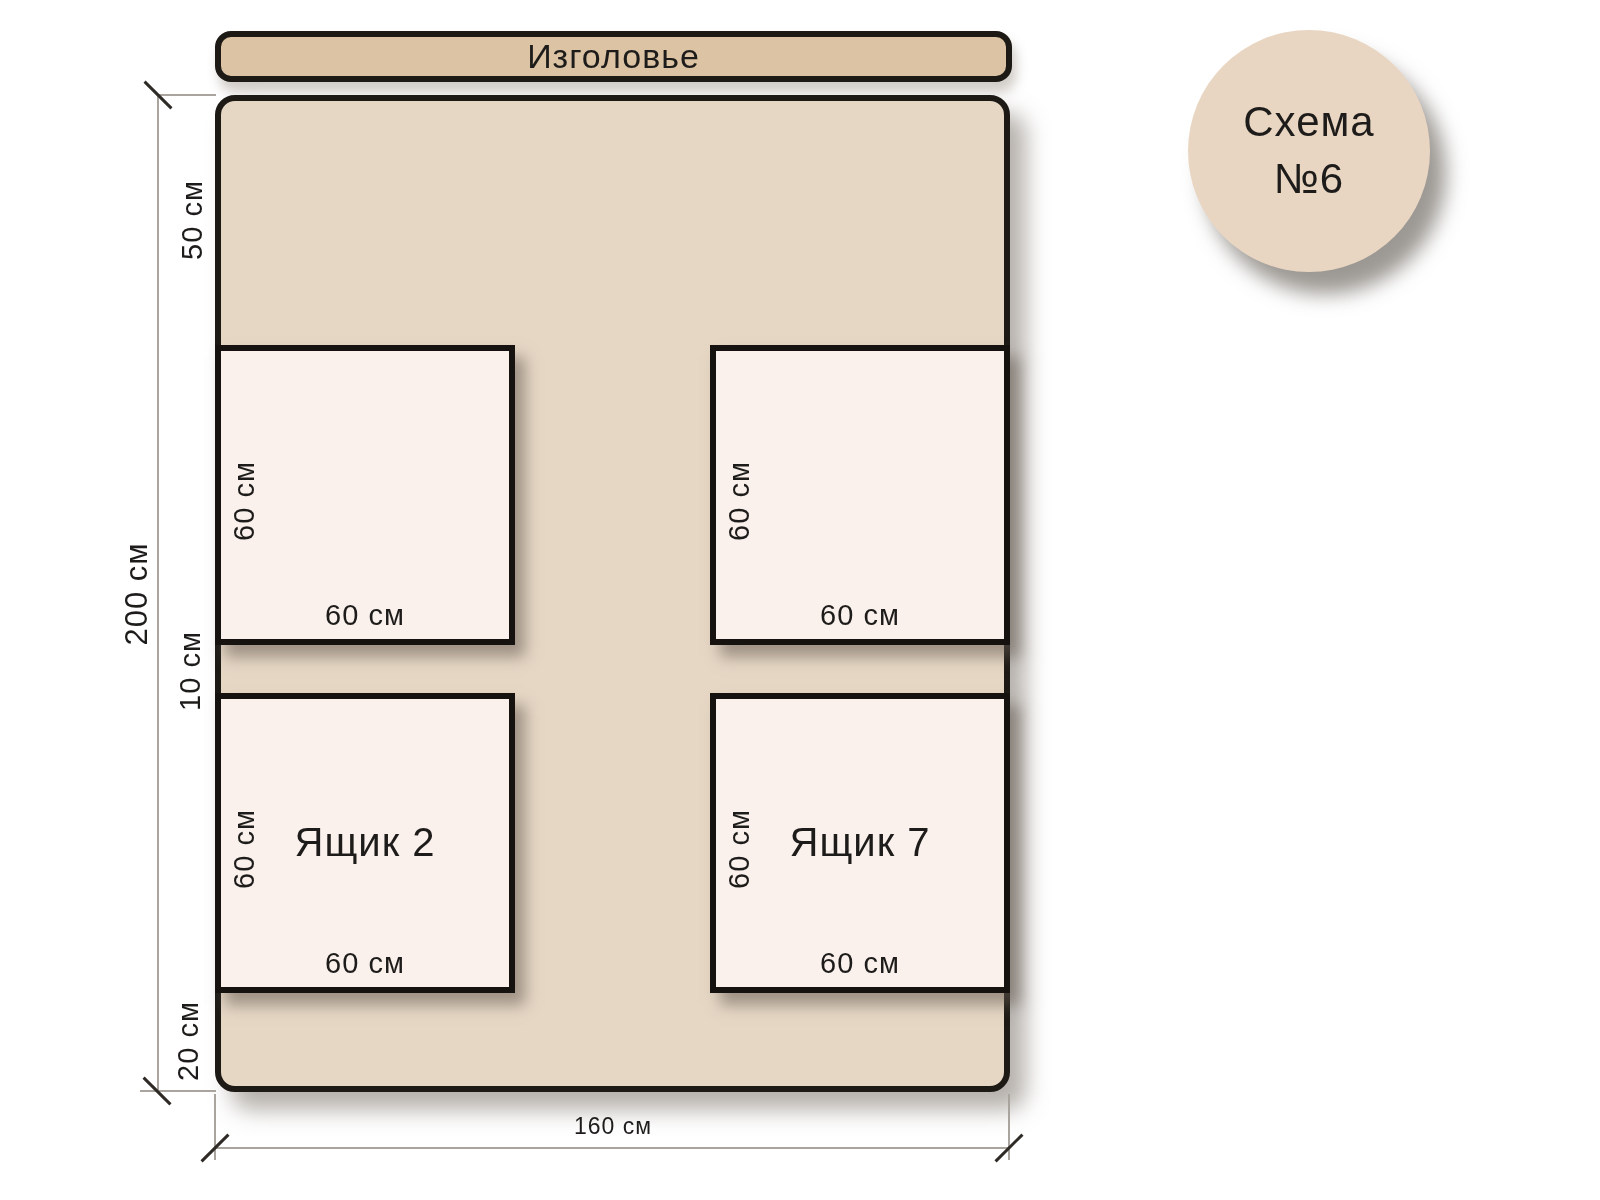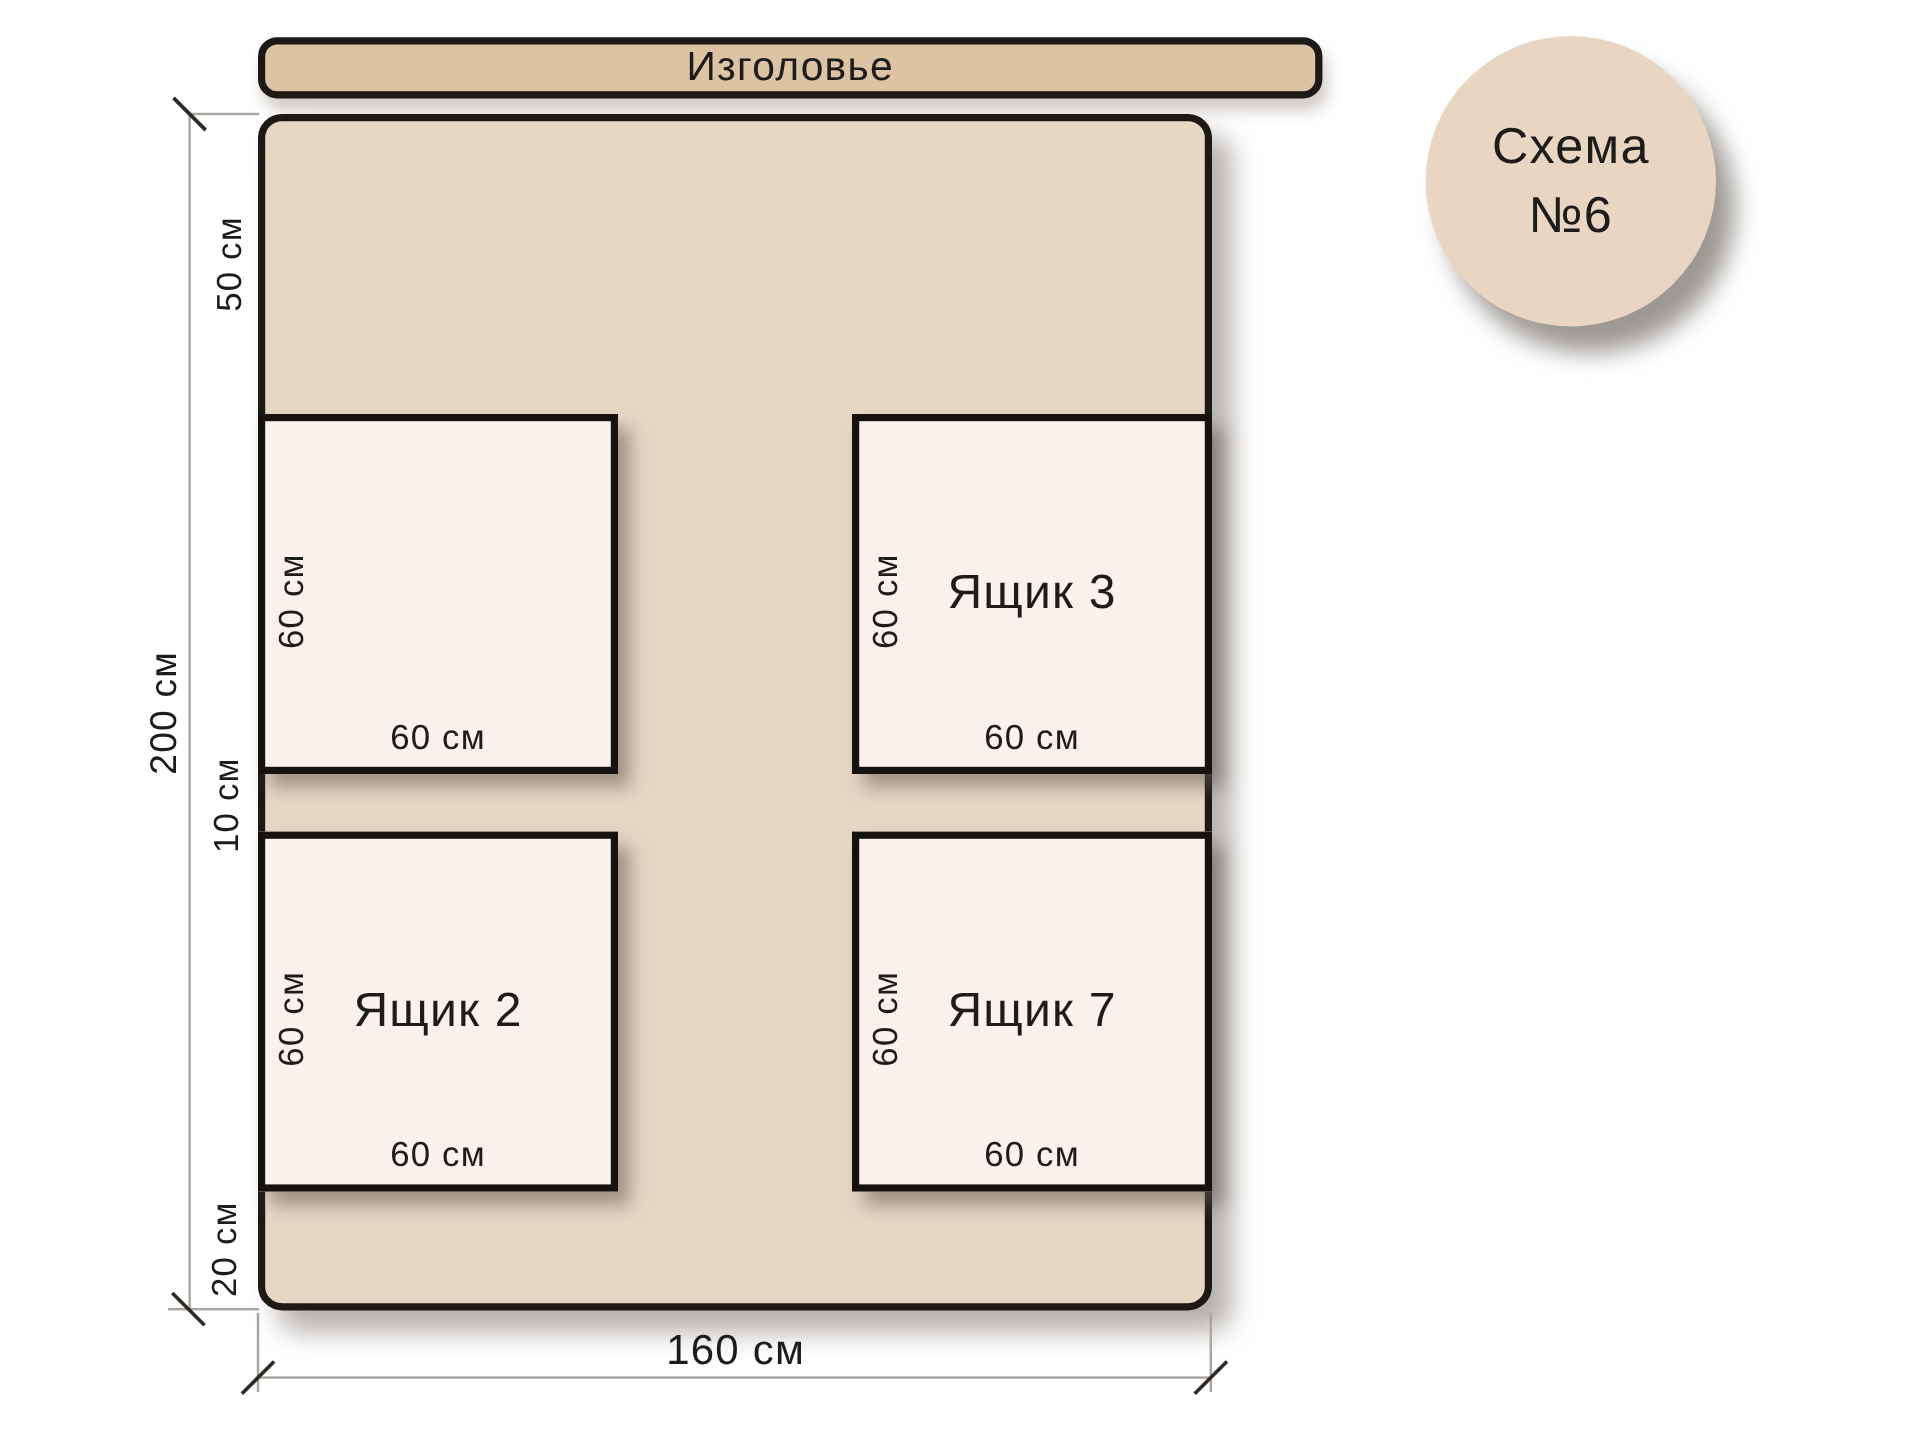--- a/index.html
+++ b/index.html
@@ -2,21 +2,21 @@
 <html><head>
 <meta charset="utf-8">
 <style>
   html, body { margin:0; padding:0; background:#ffffff; }
   .canvas {
     position:relative; width:1600px; height:1200px; background:#ffffff;
     font-family:"Liberation Sans", sans-serif; color:#1d1c1a; overflow:hidden;
   }
   
   .headboard {
-    position:absolute; left:215px; top:31px; width:887px; height:51px;
+    position:absolute; left:215px; top:31px; width:797px; height:51px;
     box-sizing:border-box; background:#dcc3a3; border:6px solid #1d1a16;
     border-radius:16px; display:flex; justify-content:center;
     box-shadow:4px 10px 12px rgba(150,140,128,.45);
   }
   .headboard span { font-size:34px; letter-spacing:1px; }
   .bed {
     position:absolute; left:215px; top:95px; width:795px; height:997px;
     box-sizing:border-box; background:#e6d7c5; border:6px solid #1d1a16;
     border-radius:20px; box-shadow:16px 18px 22px rgba(110,100,90,.5);
   }
@@ -46,21 +46,21 @@
   }
   .tick.bs { transform:translate(-50%,-50%) rotate(-45deg); } 
   .tick.fs { transform:translate(-50%,-50%) rotate(45deg); }  
   .vlabel {
     position:absolute; white-space:nowrap; font-size:29px; letter-spacing:1px;
     transform:translate(-50%,-50%) rotate(-90deg);
   }
   .vlabel.total { font-size:31px; }
   .width-label {
     position:absolute; left:613px; top:1126px; transform:translate(-50%,-50%);
-    font-size:35px; letter-spacing:1px; white-space:nowrap;
+    font-size:23px; letter-spacing:1px; white-space:nowrap;
   }
   
   .badge {
     position:absolute; left:1188px; top:30px; width:242px; height:242px;
     border-radius:50%; background:#e9d6c2;
     box-shadow:16px 22px 20px rgba(75,67,58,.55);
     display:flex; flex-direction:column; align-items:center; justify-content:center;
     text-align:left;
   }
   .badge span { font-size:42px; line-height:1.35; letter-spacing:1px; }
@@ -80,21 +80,20 @@
     <span class="vlabel h">60 см</span>
     <span class="w">60 см</span>
   </div>
   <div class="drawer d2">
     <span class="vlabel h">60 см</span>
     <span class="name">Ящик 2</span>
     <span class="w">60 см</span>
   </div>
   <div class="drawer d3">
     <span class="vlabel h">60 см</span>
-    <span class="name">Ящик 3</span>
     <span class="w">60 см</span>
   </div>
   <div class="drawer d4">
     <span class="vlabel h">60 см</span>
     <span class="name">Ящик 7</span>
     <span class="w">60 см</span>
   </div>
 
   <div class="dline" style="left:157px; top:95px; width:2px; height:997px;"></div>
   <div class="dline" style="left:158px; top:94px; width:58px; height:2px;"></div>

